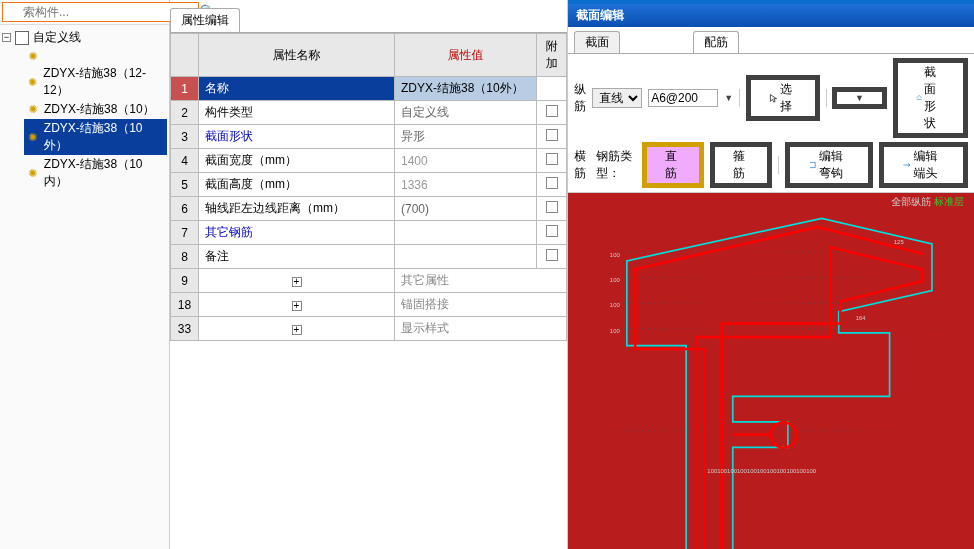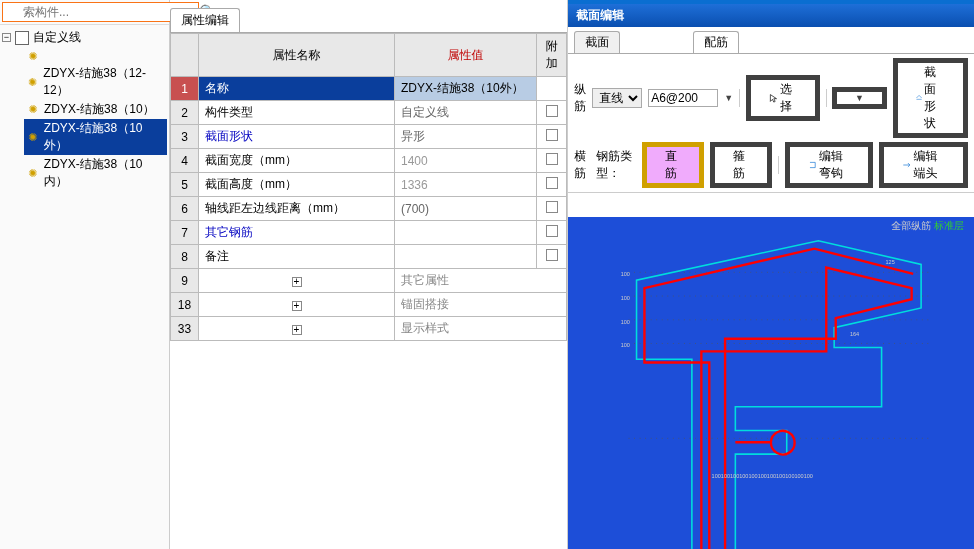--- a/index.html
+++ b/index.html
@@ -222,24 +222,23 @@
     font-size: 9px;
     color: #444;
   }
   .sep {
     width: 1px;
     height: 18px;
     background: #ccc;
   }
   .canvas-area {
     flex: 1;
-    background: #1d4ed8;
+    background: #b91c1c;
     position: relative;
     overflow: hidden;
-    margin-top: 24px;
   }
   .canvas-label-right {
     position: absolute;
     top: 2px;
     right: 10px;
     font-size: 10px;
     color: #ccc;
   }
   .canvas-label-right .grn { color: #3c3; }
   

